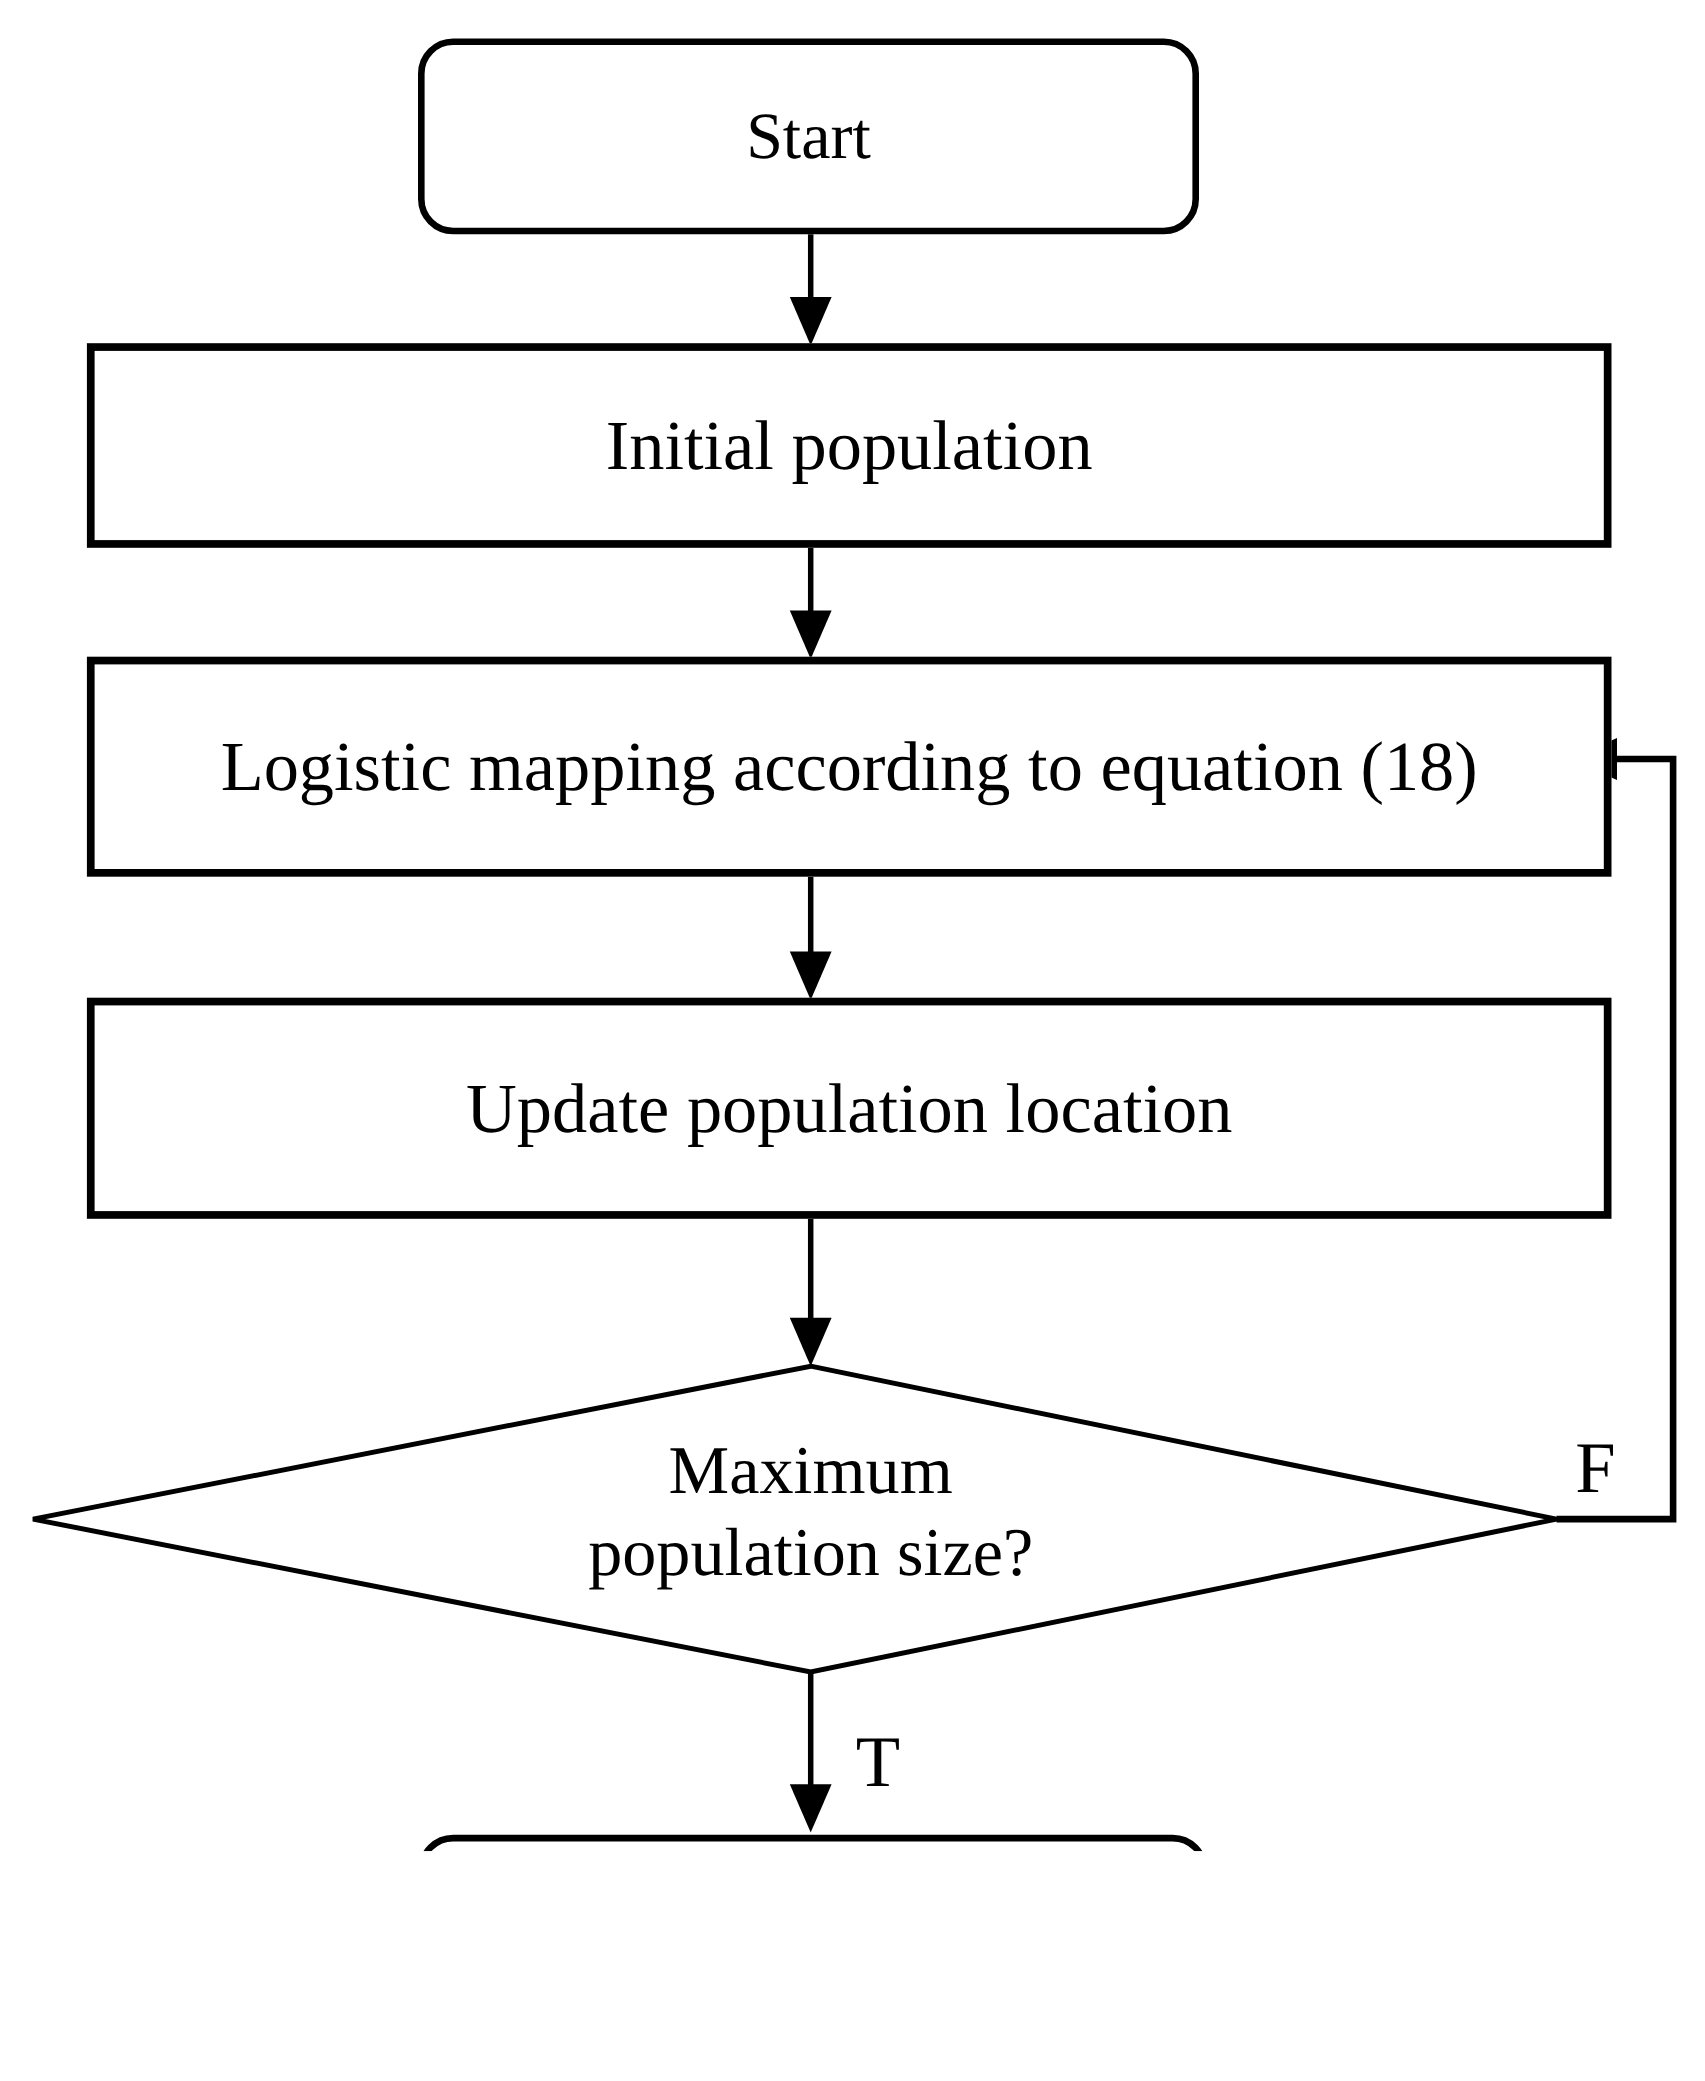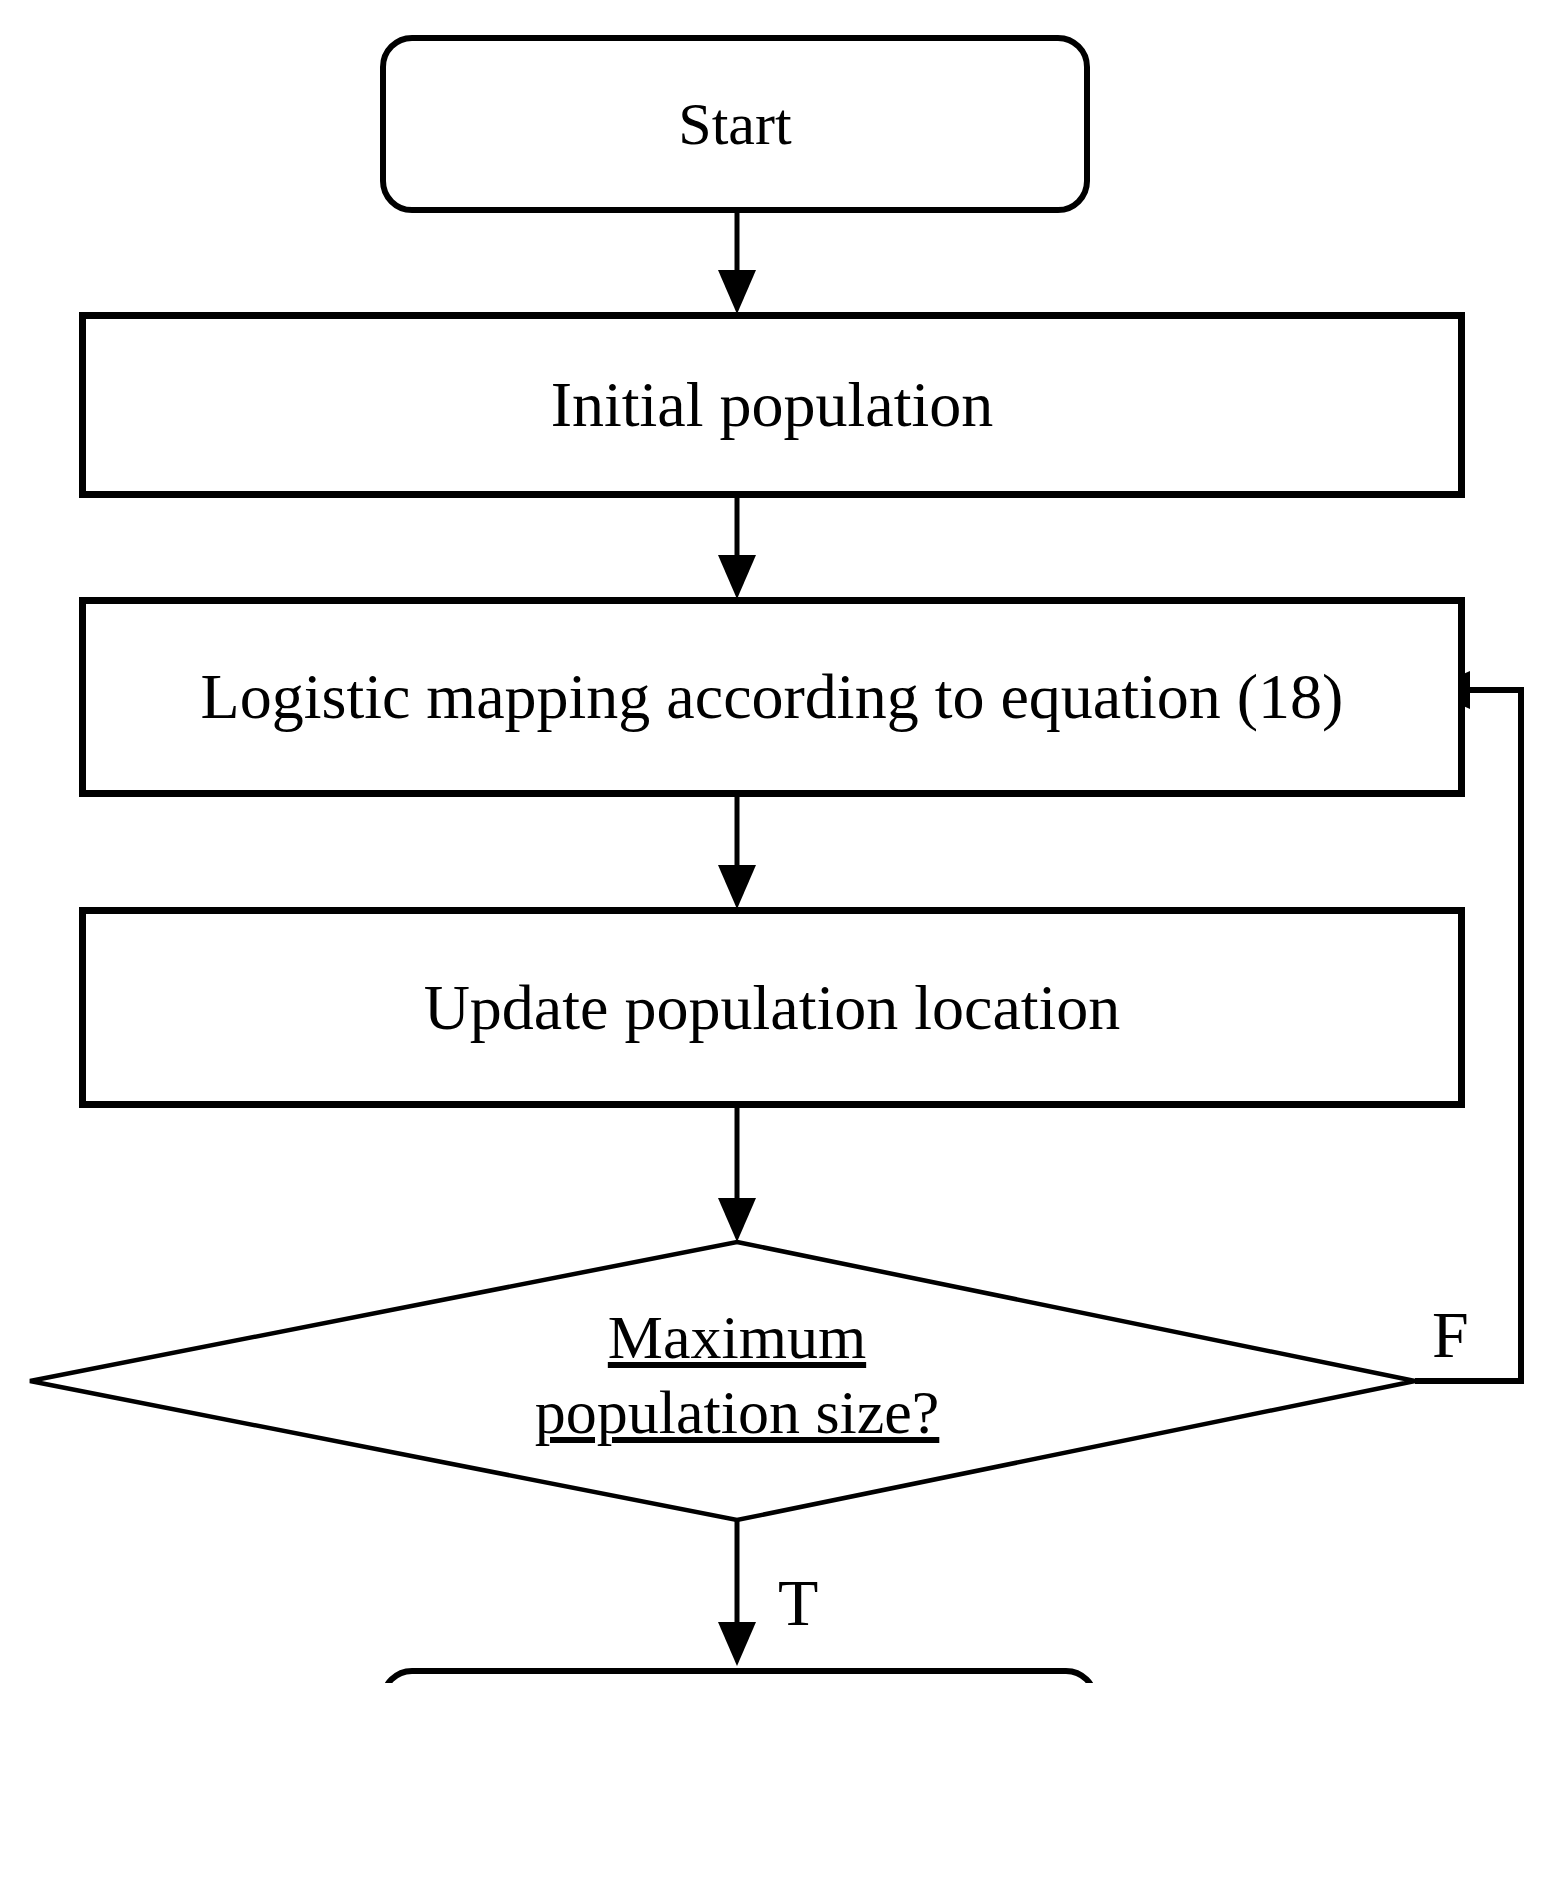--- a/index.html
+++ b/index.html
@@ -51,21 +51,20 @@
   #node-update   { left: 37px; top: 907px; width: 1386px; height: 201px; }
   .diamond-label {
     position: absolute;
     left: 337px;
     top: 1300px;
     width: 800px;
     font-size: 62px;
     line-height: 75px;
     text-align: center;
     color: var(--stroke, #000000);
-    text-decoration: underline;
   }
   .branch-label {
     position: absolute;
     font-size: 66px;
     line-height: 66px;
     color: var(--stroke, #000000);
   }
   #branch-label-false { left: 1432px; top: 1302px; }
   #branch-label-true  { left: 778px;  top: 1570px; }
 </style>

